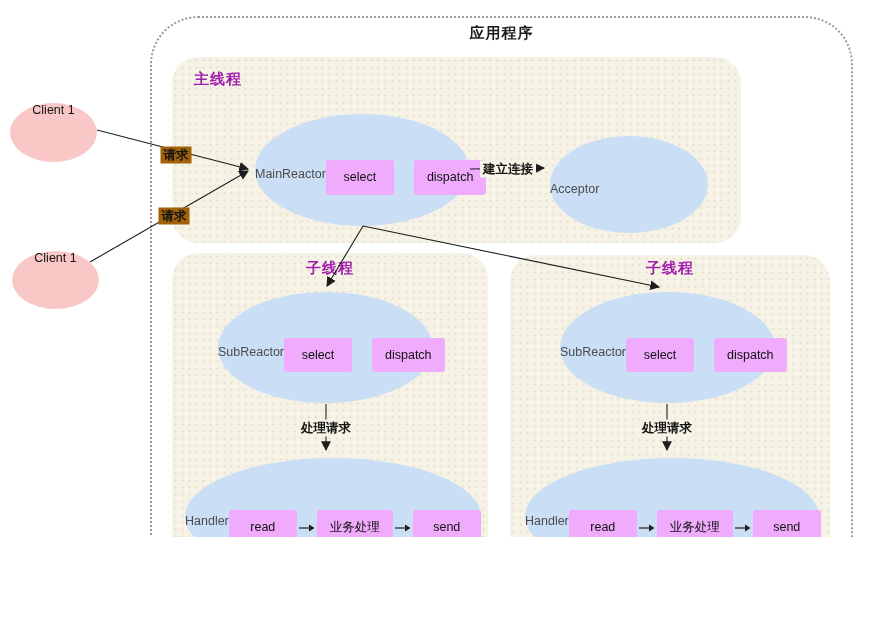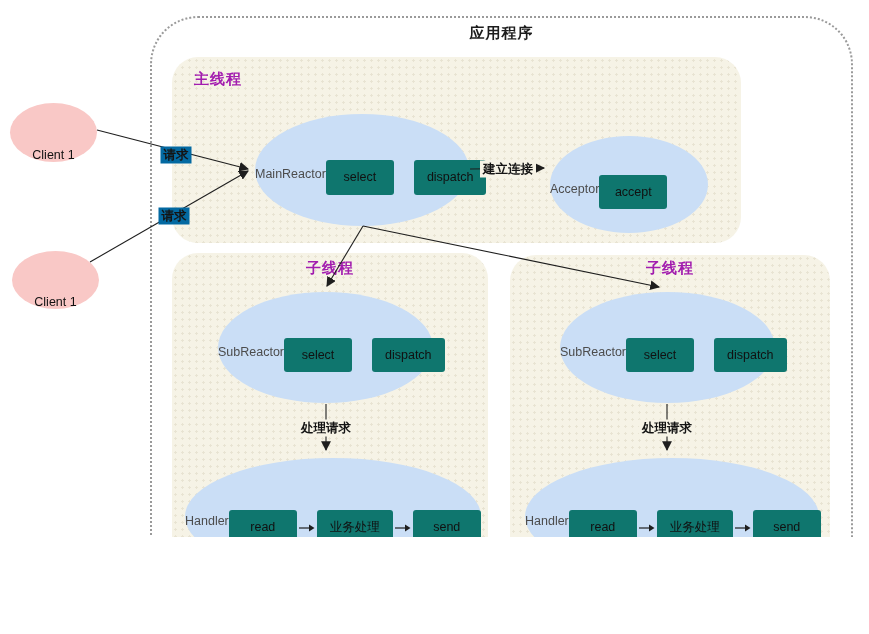--- a/index.html
+++ b/index.html
@@ -32,45 +32,45 @@
   
   .ellipse {
     position:absolute; background:#cadef6; border-radius:50%;
     display:flex; flex-direction:row; align-items:center; z-index:2;
   }
   .node-title { margin-top:8px; font-size:12.5px; color:#4c4c4c; }
   .box-row { display:flex; align-items:center; justify-content:center; margin-top:15px; }
   .reactor-row { gap:20px; }
   .handler-row { gap:2px; margin-top:22px; }
   .box {
-    background:#0f766e; border-radius:3px; min-width:42px; padding:11px 13px;
+    background:#f0abfc; border-radius:3px; min-width:42px; padding:11px 13px;
     font-size:12.5px; line-height:1; color:#111; text-align:center; white-space:nowrap;
   }
   .el-main-reactor { left:255px; top:114px; width:214px; height:112px; }
   .el-acceptor     { left:550px; top:136px; width:158px; height:97px;  }
   .el-subreactor-left  { left:218px; top:292px; width:215px; height:111px; }
   .el-subreactor-right { left:560px; top:292px; width:215px; height:111px; }
   .el-handler-left  { left:185px; top:458px; width:296px; height:117px; }
   .el-handler-right { left:525px; top:458px; width:294px; height:117px; }
   
   .client {
     position:absolute; background:#f9c8c6; border-radius:50%;
-    display:flex; align-items:flex-end; justify-content:center;
+    display:flex; align-items:flex-start; justify-content:center;
     font-size:12.5px; color:#111; z-index:2;
   }
   .client-top    { left:10px; top:103px; width:87px; height:59px; }
   .client-bottom { left:12px; top:251px; width:87px; height:58px; }
   
   .overlay { position:absolute; left:0; top:0; z-index:5; pointer-events:none; }
   .overlay line { stroke:#1e1e1e; stroke-width:1.1; }
   .edge-label {
     position:absolute; transform:translate(-50%,-50%); z-index:6;
     font-size:12.5px; font-weight:600; color:#141414; padding:0 3px; white-space:nowrap;
   }
-  .bg-white { background:#0369a1; }
+  .bg-white { background:#a16207; }
   .bg-beige { background:#f6f3e6; }
   .mini-arrow { display:block; }
 </style>
 </head>
 <body>
 
 <div class="canvas">
 
   <div class="app-boundary">
     <div class="app-title">应用程序</div>
@@ -94,23 +94,20 @@
   <div class="ellipse el-main-reactor">
     <div class="node-title">MainReactor</div>
     <div class="box-row reactor-row">
       <div class="box">select</div>
       <div class="box">dispatch</div>
     </div>
   </div>
 
   <div class="ellipse el-acceptor">
     <div class="node-title">Acceptor</div>
-    <div class="box-row reactor-row">
-      <div class="box">accept</div>
-    </div>
   </div>
 
   <div class="ellipse el-subreactor-left">
     <div class="node-title">SubReactor</div>
     <div class="box-row reactor-row">
       <div class="box">select</div>
       <div class="box">dispatch</div>
     </div>
   </div>
 

